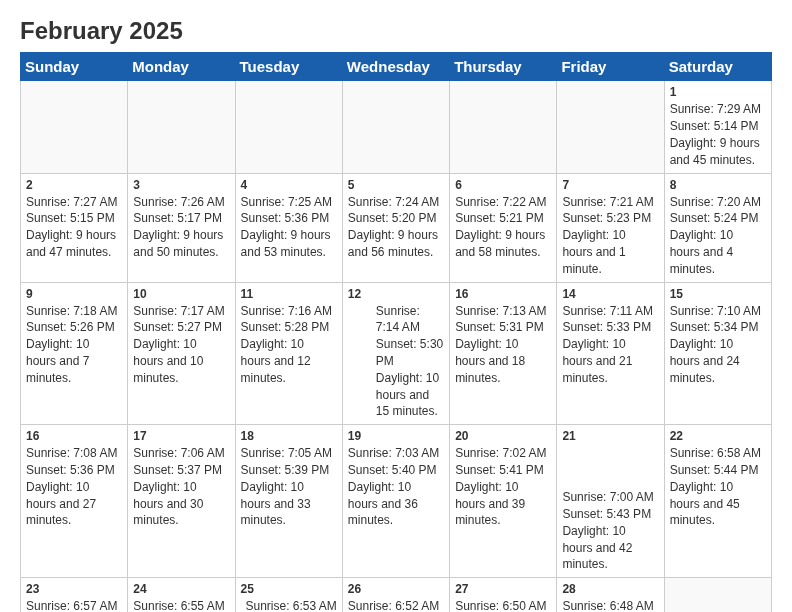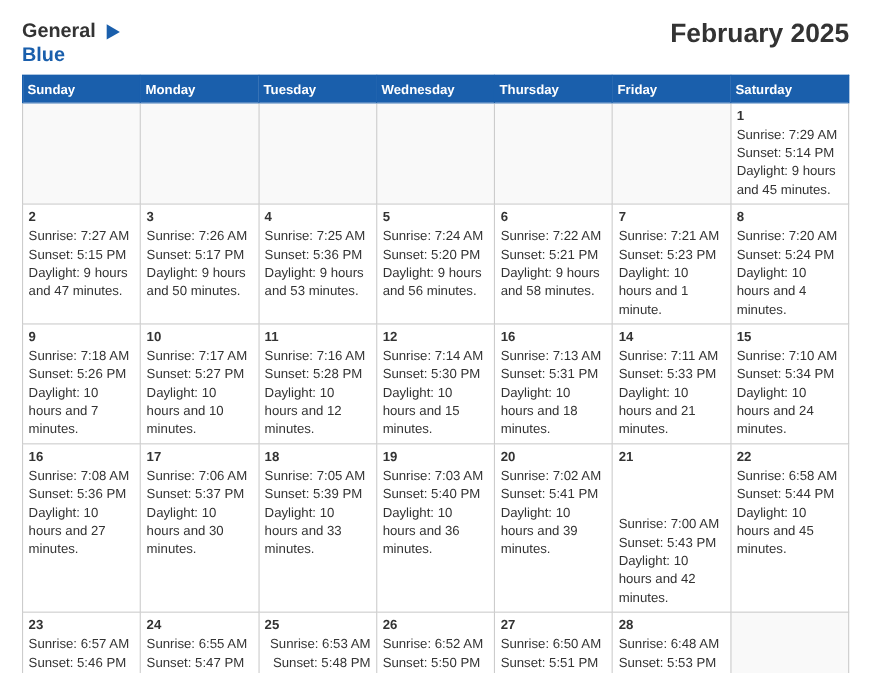--- a/index.html
+++ b/index.html
@@ -55,21 +55,21 @@
     .calendar {
       flex: 1;
       border: 1px solid #ccc;
       border-collapse: collapse;
       width: 100%;
       table-layout: fixed;
     }
     .calendar th {
       background: #1a5fac;
       color: #fff;
-      font-size: 12px;
+      font-size: 15px;
       padding: 5px 4px;
       text-align: left;
       border: 1px solid #1a5fac;
       font-weight: bold;
     }
     .calendar td {
       vertical-align: top;
       border: 1px solid #ccc;
       padding: 4px 5px;
       font-size: 9.5px;
@@ -90,35 +90,20 @@
     }
     .empty-cell {
       background: #f9f9f9;
     }
   </style>
 </head>
 <body>
 
 <div class="page">
   <div class="header">
-    <div class="logo">
-      <div>
-        <div style="display:flex;align-items:center;">
-          <span class="logo-text">
-            <span class="logo-general">General</span>
-          </span>
-          <svg class="logo-icon" viewBox="0 0 22 22">
-            <polygon points="8,4 20,11 8,18" fill="#1a5fac"></polygon>
-          </svg>
-        </div>
-        <div class="logo-text">
-          <span class="logo-blue">Blue</span>
-        </div>
-      </div>
-    </div>
     <div class="title-block">
       <div class="title-main">February 2025</div>
     </div>
   </div>
 
   <table class="calendar">
     <thead>
       <tr>
         <th>Sunday</th>
         <th>Monday</th>
@@ -202,21 +187,21 @@
 Daylight: 10 hours and 10 minutes.</div>
           </td>
           <td>
             <span class="day-num">11</span>
             <div class="day-info" style="white-space: pre-line;">Sunrise: 7:16 AM
 Sunset: 5:28 PM
 Daylight: 10 hours and 12 minutes.</div>
           </td>
           <td>
             <span class="day-num">12</span>
-            <div class="day-info" style="white-space: pre-line;">Sunrise: 7:14 AM
+            <div class="day-info" style="white-space: pre-line; margin-left: 28px;">Sunrise: 7:14 AM
 Sunset: 5:30 PM
 Daylight: 10 hours and 15 minutes.</div>
           </td>
           <td>
             <span class="day-num">16</span>
             <div class="day-info" style="white-space: pre-line;">Sunrise: 7:13 AM
 Sunset: 5:31 PM
 Daylight: 10 hours and 18 minutes.</div>
           </td>
           <td>

